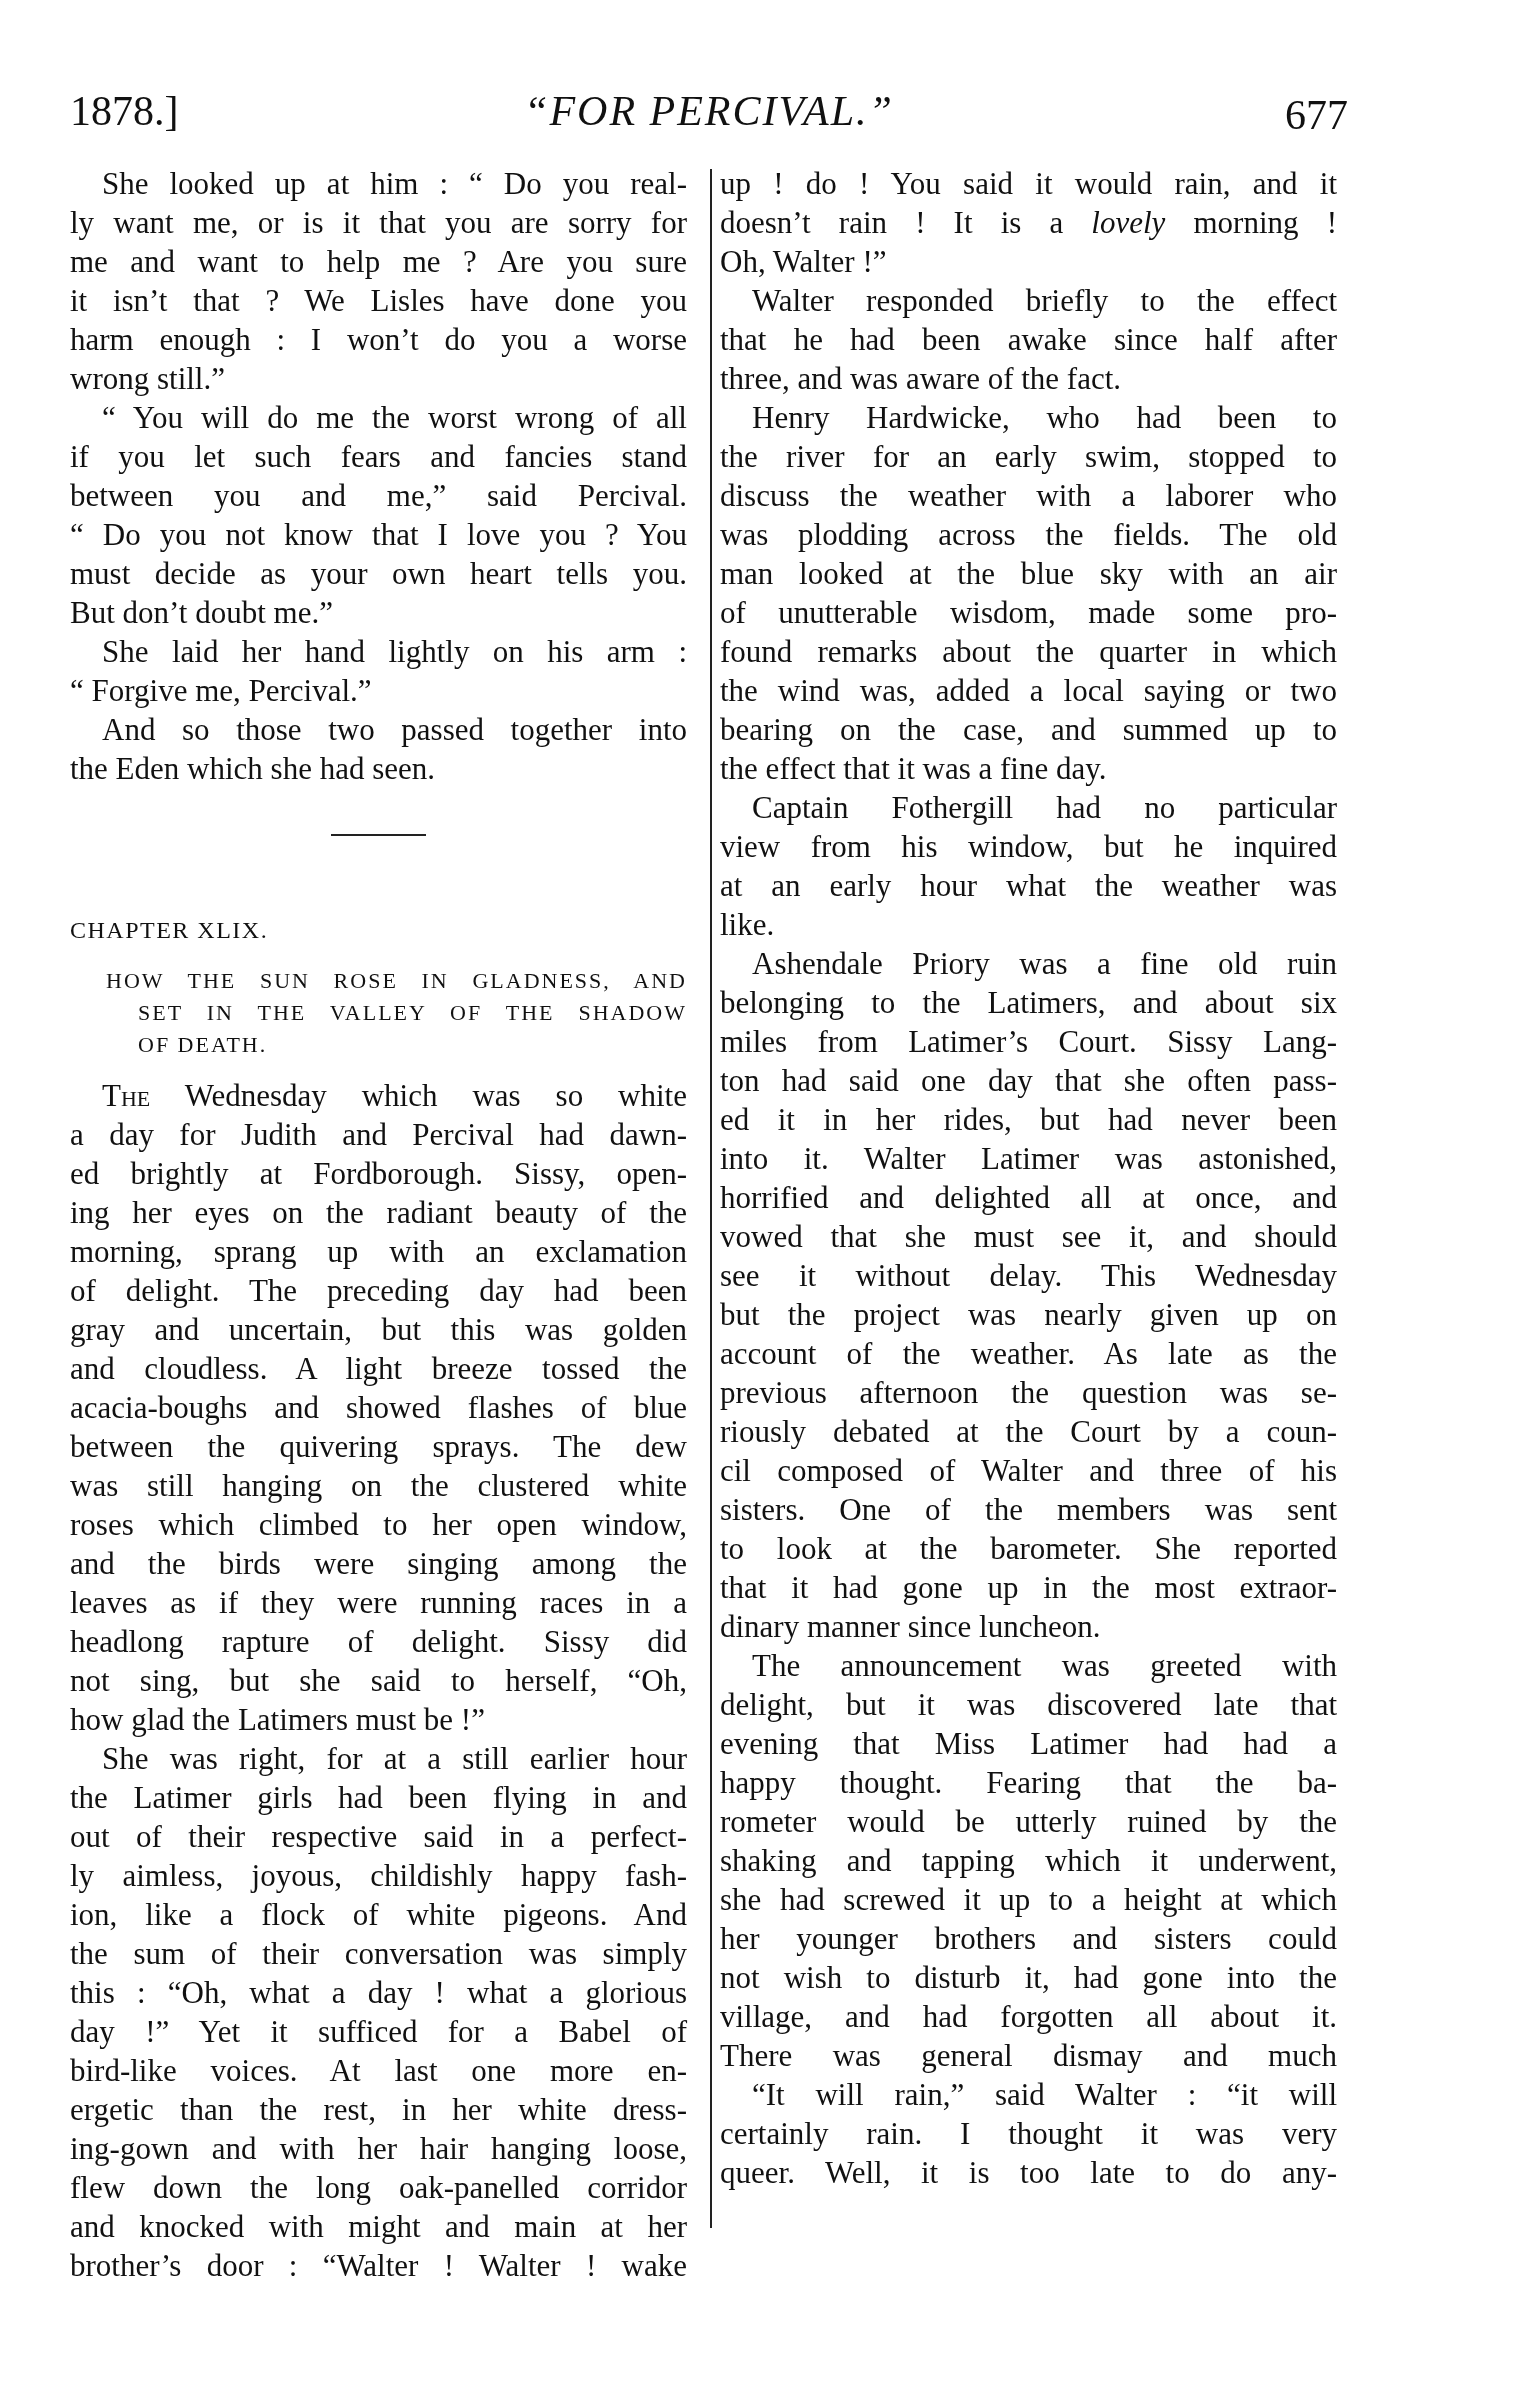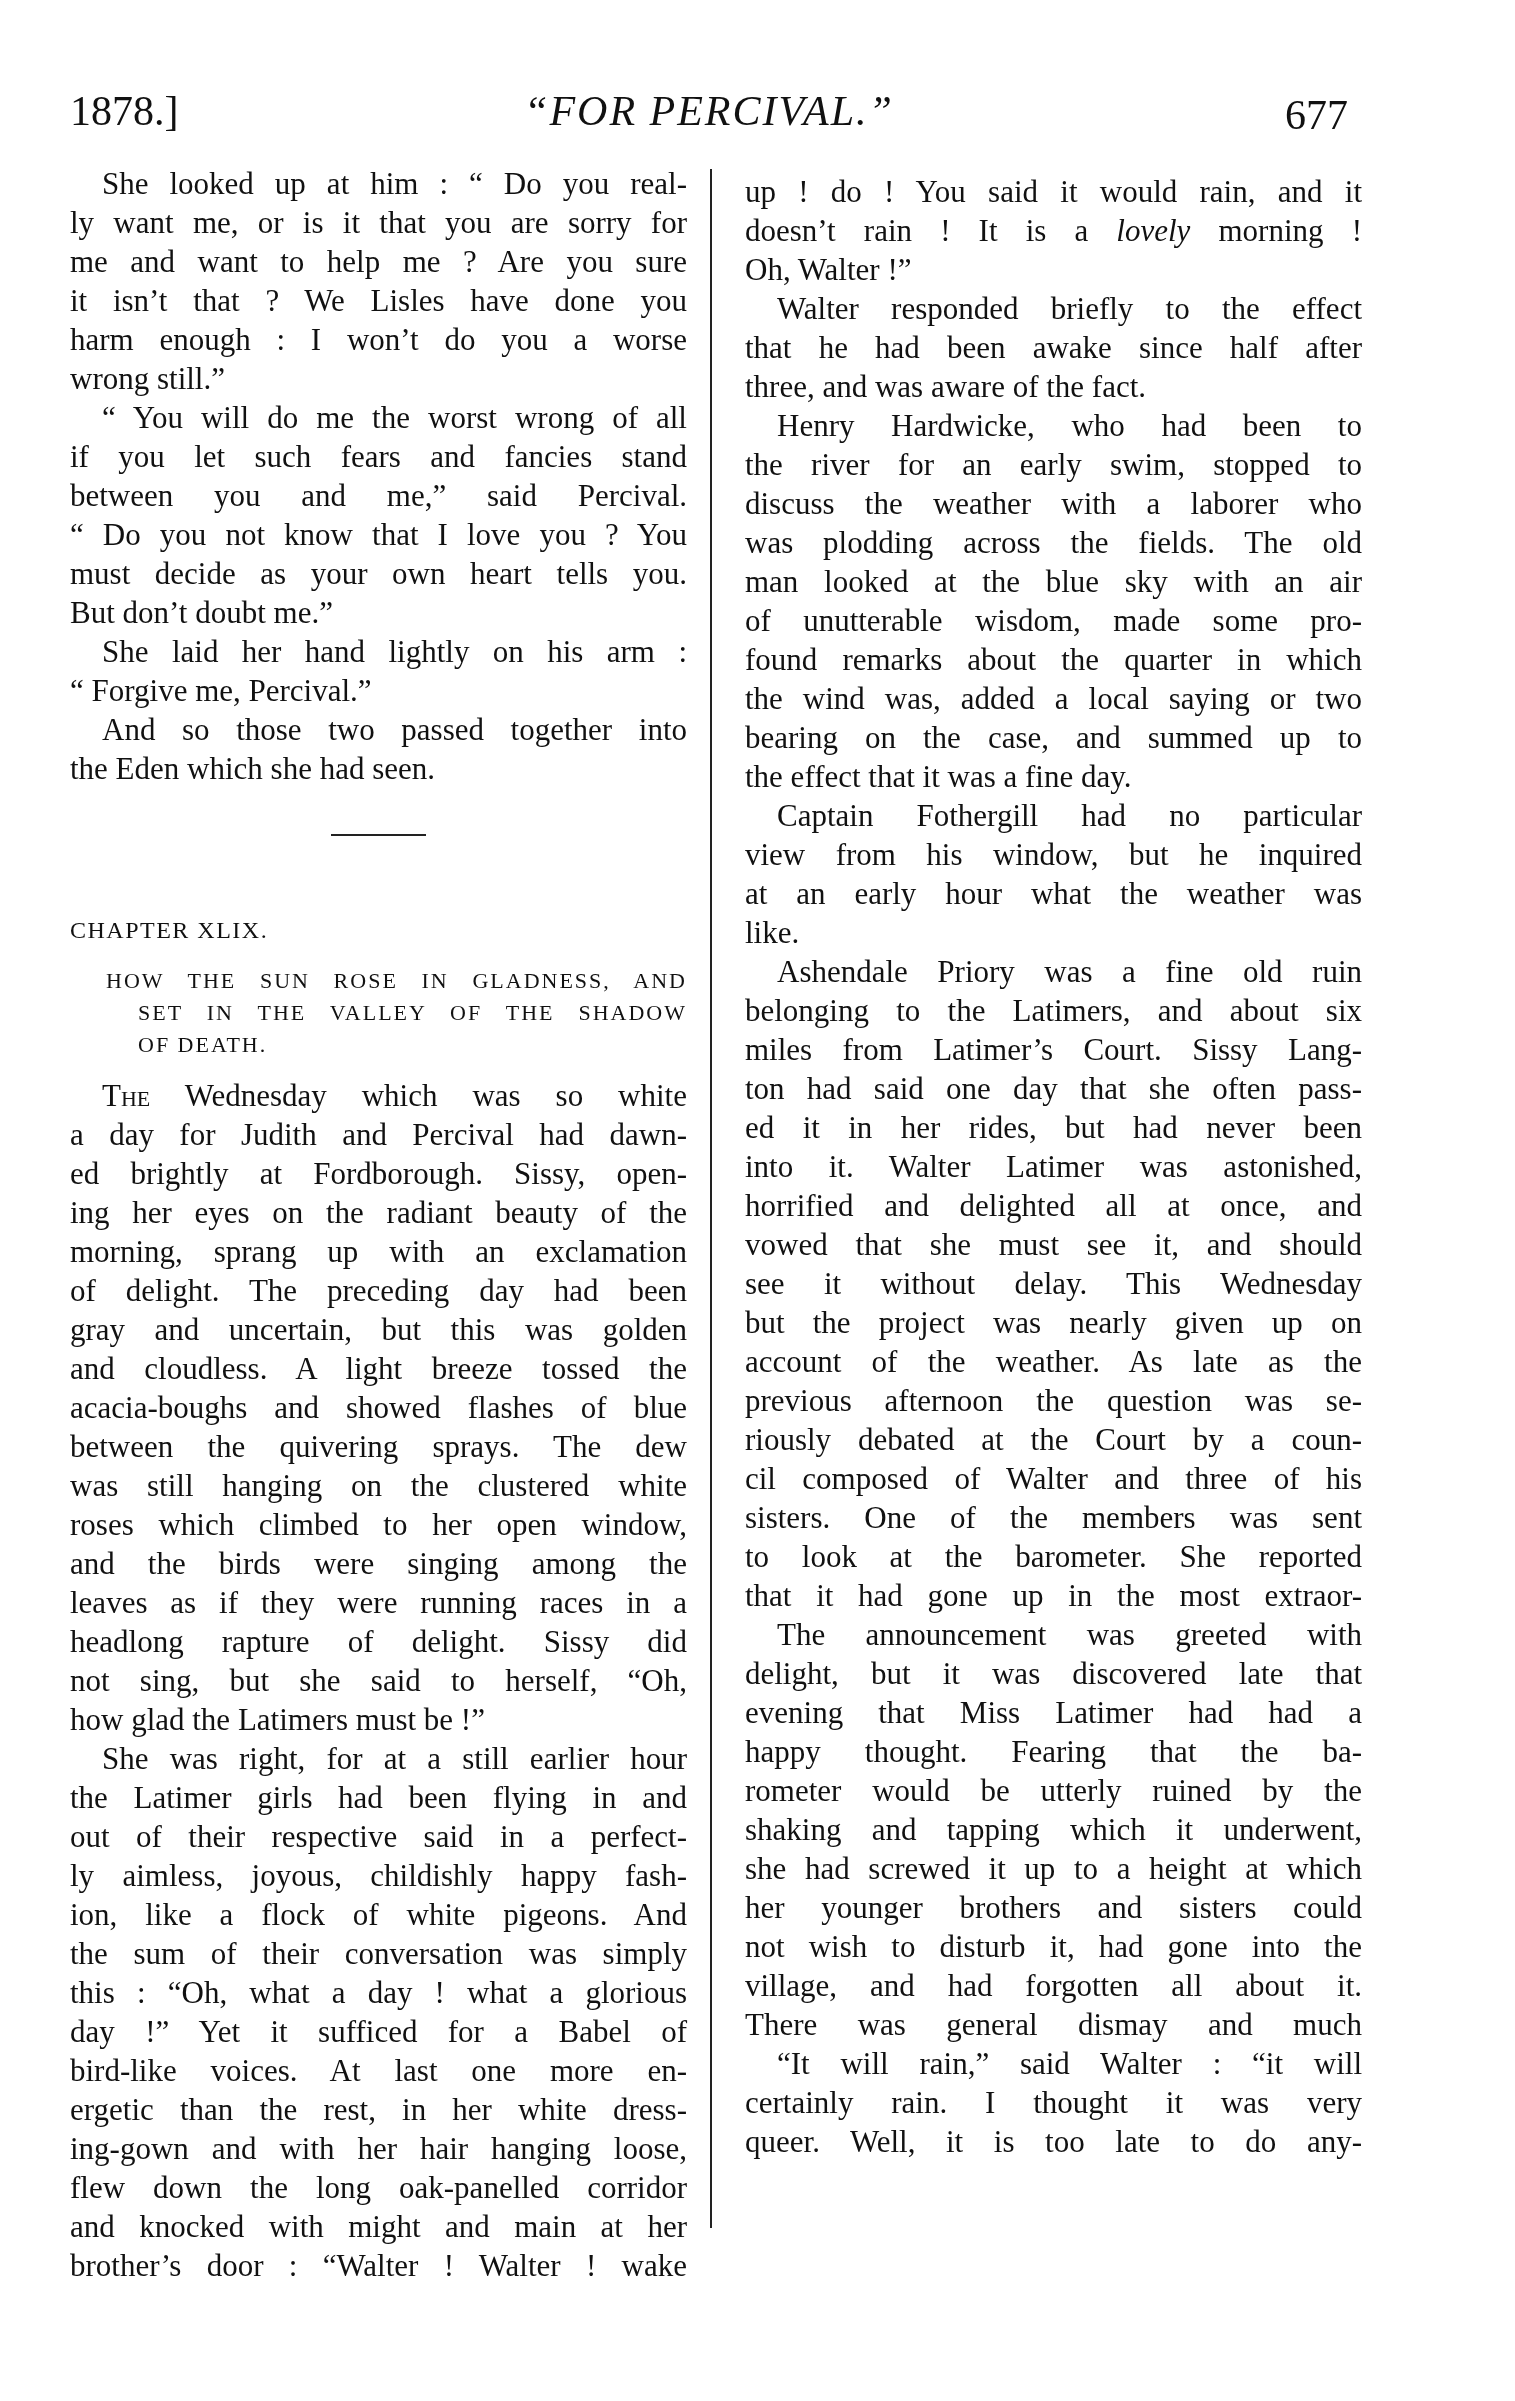--- a/index.html
+++ b/index.html
@@ -3,21 +3,21 @@
 <meta charset="utf-8">
 <style>
   html, body { margin: 0; padding: 0; background: #ffffff; }
   body { width: 1515px; height: 2401px; position: relative; overflow: hidden; color: #111; font-family: "DejaVu Serif", "Liberation Serif", serif; }
   .running-head { position: absolute; top: 87px; left: 70px; width: 1278px; height: 55px; font-family: "Liberation Serif", serif; font-size: 42px; }
   .rh-left { position: absolute; left: 0; top: 0; }
   .rh-center { position: absolute; left: 0; right: 0; text-align: center; font-style: italic; letter-spacing: 2px; }
   .rh-right { position: absolute; right: 0; top: 4px; }
   .column { position: absolute; top: 164px; font-family: "Liberation Serif", serif; font-size: 31px; line-height: 39px; }
   .col-left { left: 70px; width: 617px; }
-  .col-right { left: 745px; width: 617px; margin-top: 8px; }
+  .col-right { left: 720px; width: 617px; }
   .divider { position: absolute; left: 710px; top: 169px; width: 1.5px; height: 2059px; background: #222; }
   .line { display: block; white-space: nowrap; text-align: justify; text-align-last: justify; height: 39px; }
   .line.last { text-align-last: left; }
   .line.indent { padding-left: 32px; }
   .line.hang { padding-left: 32px; }
   .rule { display: block; width: 95px; height: 1.5px; background: #222; margin: 46px auto 75px auto; }
   .chapter-title { display: block; text-align: left; font-size: 24px; letter-spacing: 1.5px; height: 39px; }
   .chapter-sub { font-size: 22px; letter-spacing: 2px; line-height: 32px; height: 32px; margin-left: 36px; }
   .chapter-gap { height: 15px; display: block; }
   .smallcaps { font-variant: small-caps; }
@@ -148,20 +148,21 @@
     <span class="line">vowed that she must see it, and should</span>
     <span class="line">see it without delay.  This Wednesday</span>
     <span class="line">but the project was nearly given up on</span>
     <span class="line">account of the weather.  As late as the</span>
     <span class="line">previous afternoon the question was se-</span>
     <span class="line">riously debated at the Court by a coun-</span>
     <span class="line">cil composed of Walter and three of his</span>
     <span class="line">sisters.  One of the members was sent</span>
     <span class="line">to look at the barometer.  She reported</span>
     <span class="line">that it had gone up in the most extraor-</span>
+    <span class="line last">dinary manner since luncheon.</span>
   </div>
   <div>
     <span class="line indent">The announcement was greeted with</span>
     <span class="line">delight, but it was discovered late that</span>
     <span class="line">evening that Miss Latimer had had a</span>
     <span class="line">happy thought.  Fearing that the ba-</span>
     <span class="line">rometer would be utterly ruined by the</span>
     <span class="line">shaking and tapping which it underwent,</span>
     <span class="line">she had screwed it up to a height at which</span>
     <span class="line">her younger brothers and sisters could</span>

